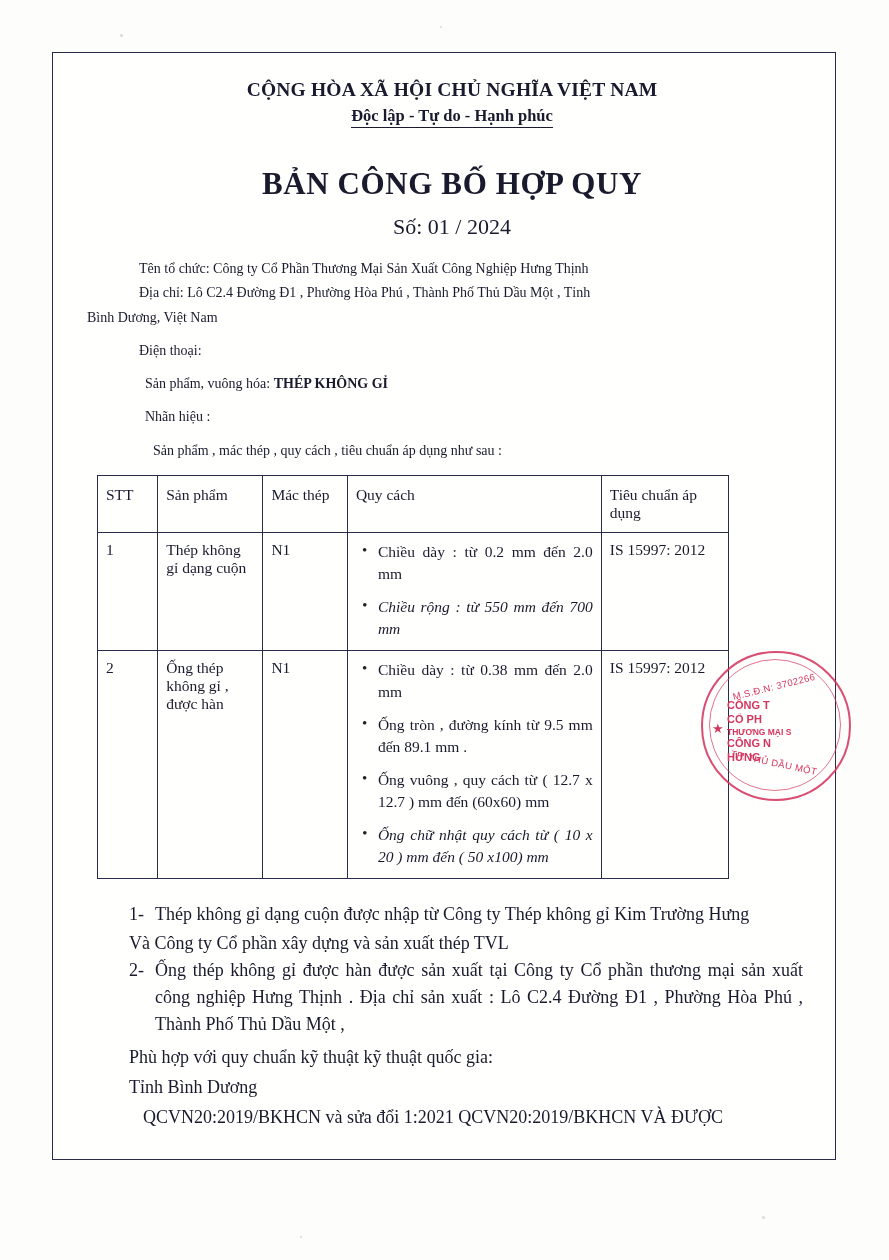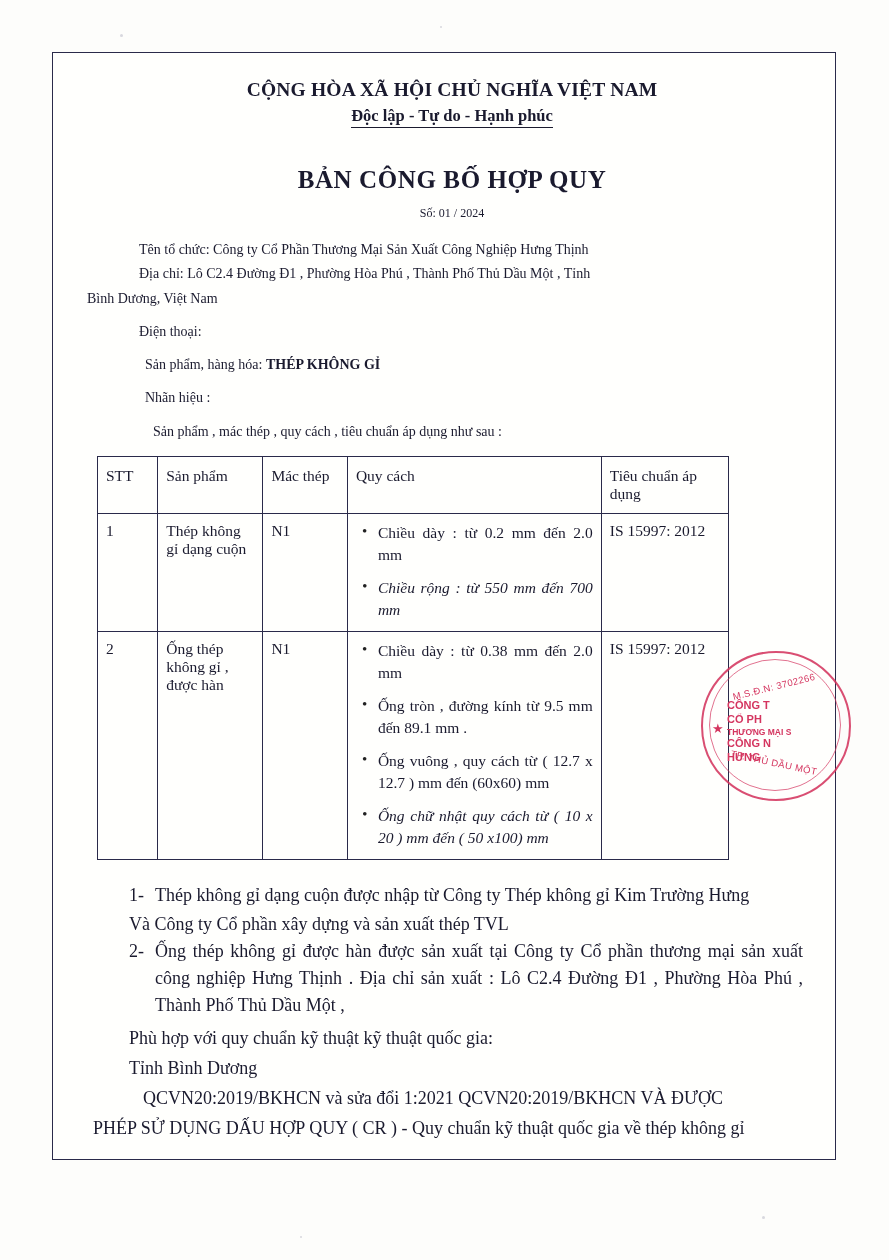--- a/index.html
+++ b/index.html
@@ -49,26 +49,26 @@
     font-weight: bold;
     font-size: 16.5px;
     margin-top: 5px;
     display: inline-block;
     border-bottom: 1.4px solid #1a1a2e;
     padding-bottom: 1px;
     text-align: right;
   }
   .doc-title {
     font-weight: bold;
-    font-size: 25px;
+    font-size: 31px;
     margin-top: 38px;
     letter-spacing: 0.6px;
   }
   .doc-number {
-    font-size: 12px;
+    font-size: 22px;
     margin-top: 12px;
   }
   .body-block {
     margin-top: 18px;
     font-size: 14px;
     line-height: 1.52;
   }
   .body-block p {
     margin: 0 0 3px 0;
   }
@@ -260,21 +260,21 @@
       </div>
 
       <div class="body-block">
         <p class="indent1">Tên tổ chức: Công ty Cổ Phần Thương Mại Sản Xuất Công Nghiệp Hưng Thịnh</p>
         <p class="indent1">Địa chỉ: Lô C2.4 Đường Đ1 , Phường Hòa Phú , Thành Phố Thủ Dầu Một , Tỉnh</p>
         <p>Bình Dương, Việt Nam</p>
         <div class="spacer-sm"></div>
         <p class="indent1">Điện thoại:</p>
         <div class="spacer-sm"></div>
         <p class="indent2">
-          <span>Sản phẩm, hàng hóa:</span>
+          <span>Sản phẩm, vuông hóa:</span>
           <span class="bold">THÉP KHÔNG GỈ</span>
         </p>
         <div class="spacer-sm"></div>
         <p class="indent2">Nhãn hiệu :</p>
         <div class="spacer-sm"></div>
         <p class="indent3">Sản phẩm , mác thép , quy cách , tiêu chuẩn áp dụng như sau :</p>
       </div>
 
       <table class="spec">
         <thead>
@@ -325,21 +325,20 @@
         <div class="note-item">
           <div class="note-num">2-</div>
           <div class="note-text">Ống thép không gỉ được hàn được sản xuất tại Công ty Cổ phần thương mại sản xuất công nghiệp Hưng Thịnh . Địa chỉ sản xuất : Lô C2.4 Đường Đ1 , Phường Hòa Phú , Thành Phố Thủ Dầu Một ,</div>
         </div>
       </div>
 
       <div class="tail">
         <p>Phù hợp với quy chuẩn kỹ thuật kỹ thuật quốc gia:</p>
         <p>Tỉnh Bình Dương</p>
         <p class="just">QCVN20:2019/BKHCN và sửa đổi 1:2021  QCVN20:2019/BKHCN VÀ ĐƯỢC</p>
-        <p class="just2">PHÉP SỬ DỤNG DẤU HỢP QUY ( CR ) -  Quy chuẩn kỹ thuật quốc gia về thép không gỉ</p>
       </div>
 
     </div>
 
     <div class="stamp">
       <div class="ring"></div>
       <div class="ring2"></div>
       <div class="star">★</div>
       <div class="arc-top">M.S.Đ.N: 3702266</div>
       <div class="arc-bot">TP. THỦ DẦU MỘT</div>

